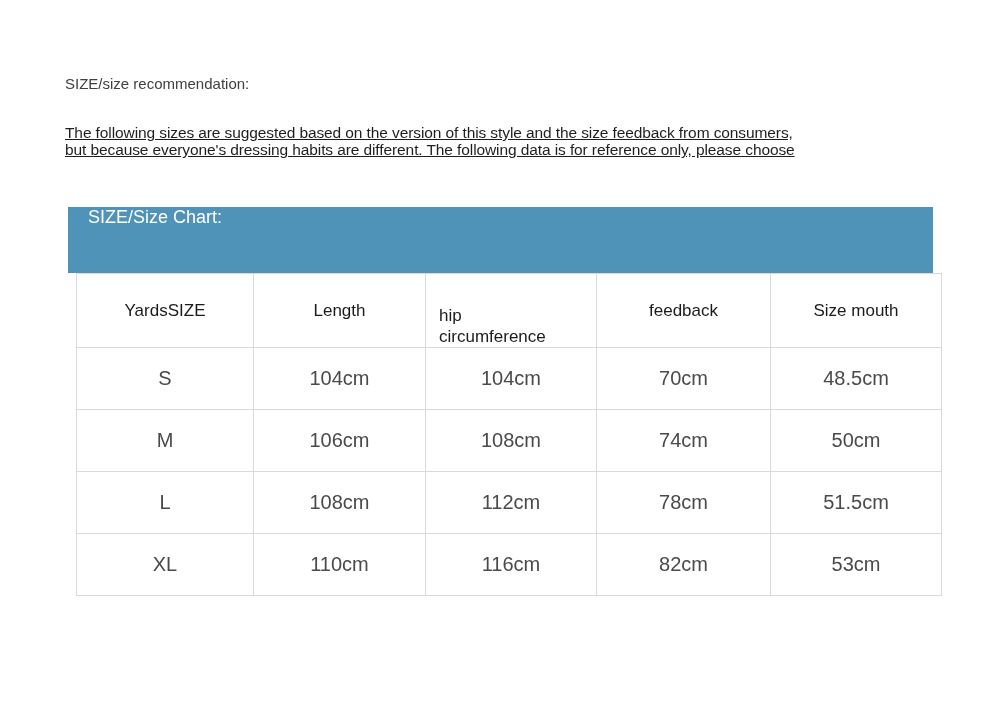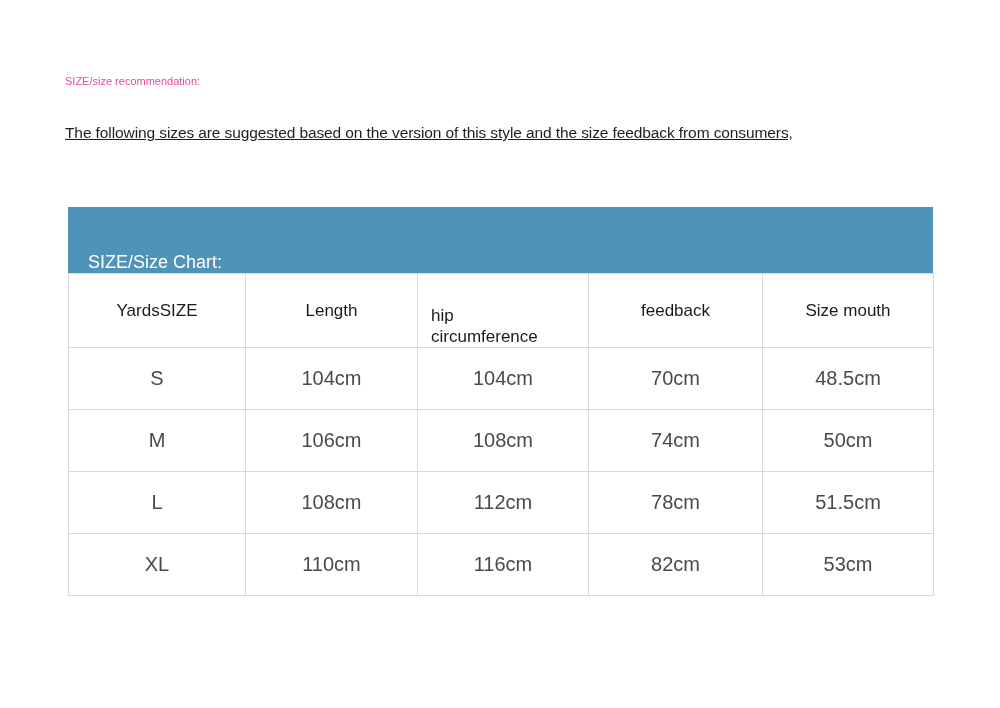--- a/index.html
+++ b/index.html
@@ -12,22 +12,22 @@
     width: 1000px;
     height: 708px;
     background: #ffffff;
     font-family: "Liberation Sans", sans-serif;
     overflow: hidden;
   }
   .section-title {
     position: absolute;
     left: 65px;
     top: 75px;
-    font-size: 11px;
-    color: #ec4899;
+    font-size: 15px;
+    color: #404040;
   }
   .intro {
     position: absolute;
     left: 65px;
     top: 124px;
     font-size: 15.5px;
     line-height: 17.3px;
     letter-spacing: -0.1px;
     color: #1e1e1e;
   }
@@ -38,27 +38,27 @@
   .chart-header-bar {
     position: absolute;
     left: 68px;
     top: 207px;
     width: 865px;
     height: 66px;
     box-sizing: border-box;
     background: var(--accent, #4f93b8);
     color: #ffffff;
     display: flex;
-    align-items: flex-end;
+    align-items: flex-start;
     padding-left: 20px;
     font-size: 18px;
   }
   .table-wrap {
     position: absolute;
-    left: 68px;
+    left: 76px;
     top: 273px;
     width: 865px;
   }
   table.size-table {
     border-collapse: collapse;
     table-layout: fixed;
     width: 865px;
   }
   table.size-table th,
   table.size-table td {
@@ -94,20 +94,21 @@
 </style>
 </head>
 <body>
 
 <div class="page">
 
   <div class="section-title">SIZE/size recommendation:</div>
 
   <div class="intro">
     <div class="line">The following sizes are suggested based on the version of this style and the size feedback from consumers,</div>
+    <div class="line">but because everyone's dressing habits are different. The following data is for reference only, please choose</div>
   </div>
 
   <div class="chart-header-bar">
     <span>SIZE/Size Chart:</span>
   </div>
 
   <div class="table-wrap">
     <table class="size-table">
       <colgroup>
         <col style="width:177px">

